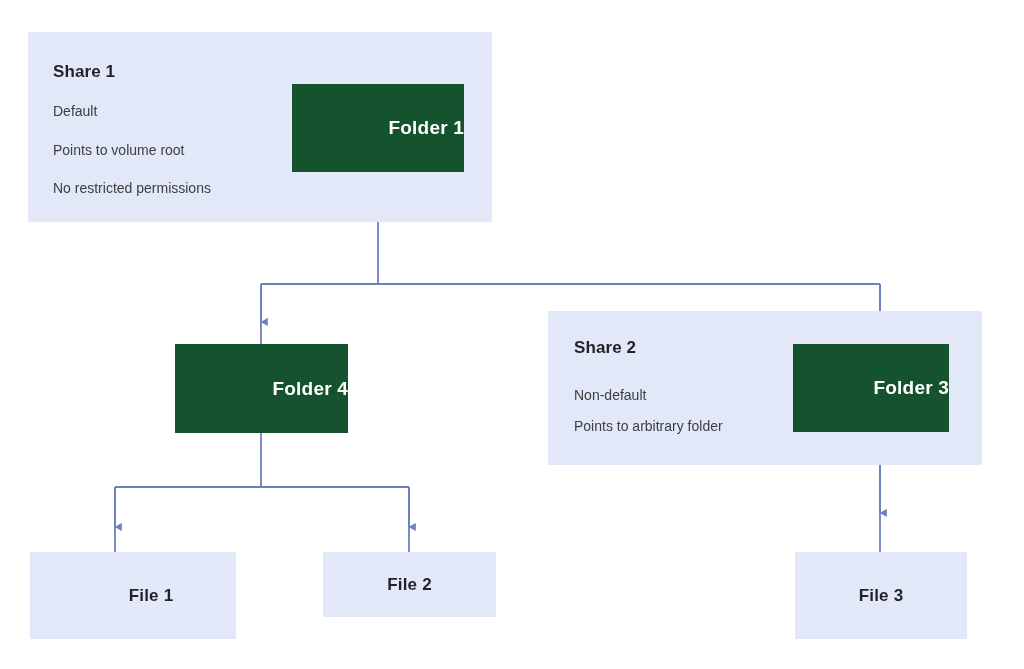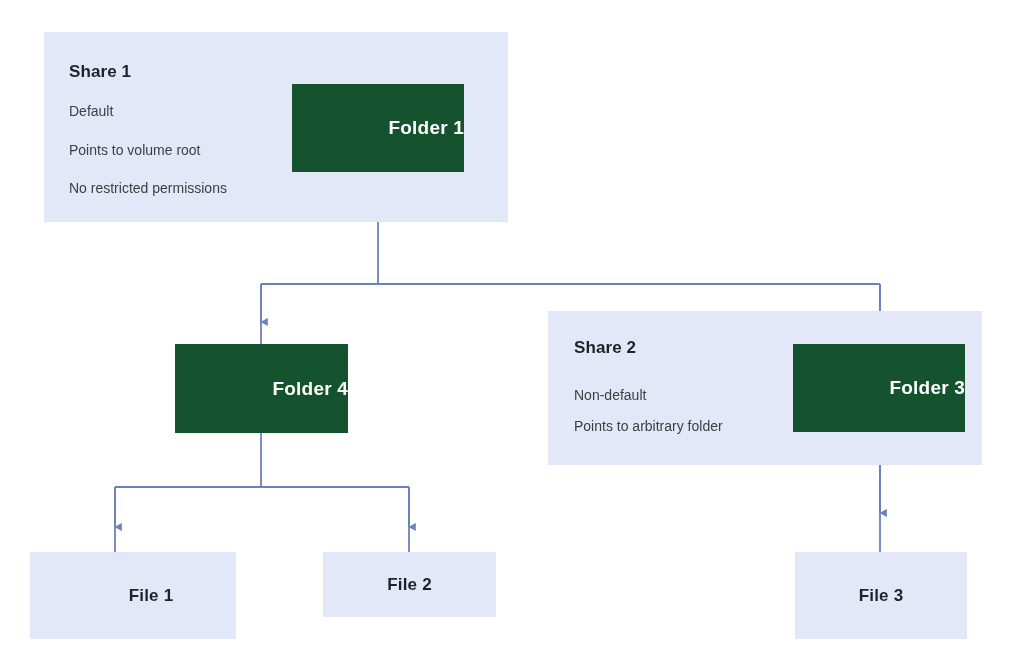--- a/index.html
+++ b/index.html
@@ -28,21 +28,21 @@
     height: 669px;
     z-index: 1;
   }
   
   .share-panel {
     position: absolute;
     background: #e2e8f7;
     z-index: 2;
   }
   #share-panel-1 {
-    left: 44px;
+    left: 28px;
     top: 32px;
     width: 464px;
     height: 190px;
   }
   #share-panel-2 {
     left: 548px;
     top: 311px;
     width: 434px;
     height: 154px;
   }
@@ -80,21 +80,21 @@
   }
   .folder-node .node-label {
     font-size: 19px;
     font-weight: bold;
     color: #ffffff;
     letter-spacing: 0.2px;
     white-space: nowrap;
   }
   #node-folder-1 { left: 292px; top: 84px;  width: 172px; height: 88px; }
   #node-folder-2 { left: 175px; top: 344px; width: 173px; height: 89px; }
-  #node-folder-3 { left: 793px; top: 344px; width: 172px; height: 88px; }
+  #node-folder-3 { left: 793px; top: 344px; width: 156px; height: 88px; }
 
   
   .file-node {
     position: absolute;
     background: #e2e8f7;
     z-index: 3;
     display: flex;
     align-items: center;
     justify-content: center;
   }

